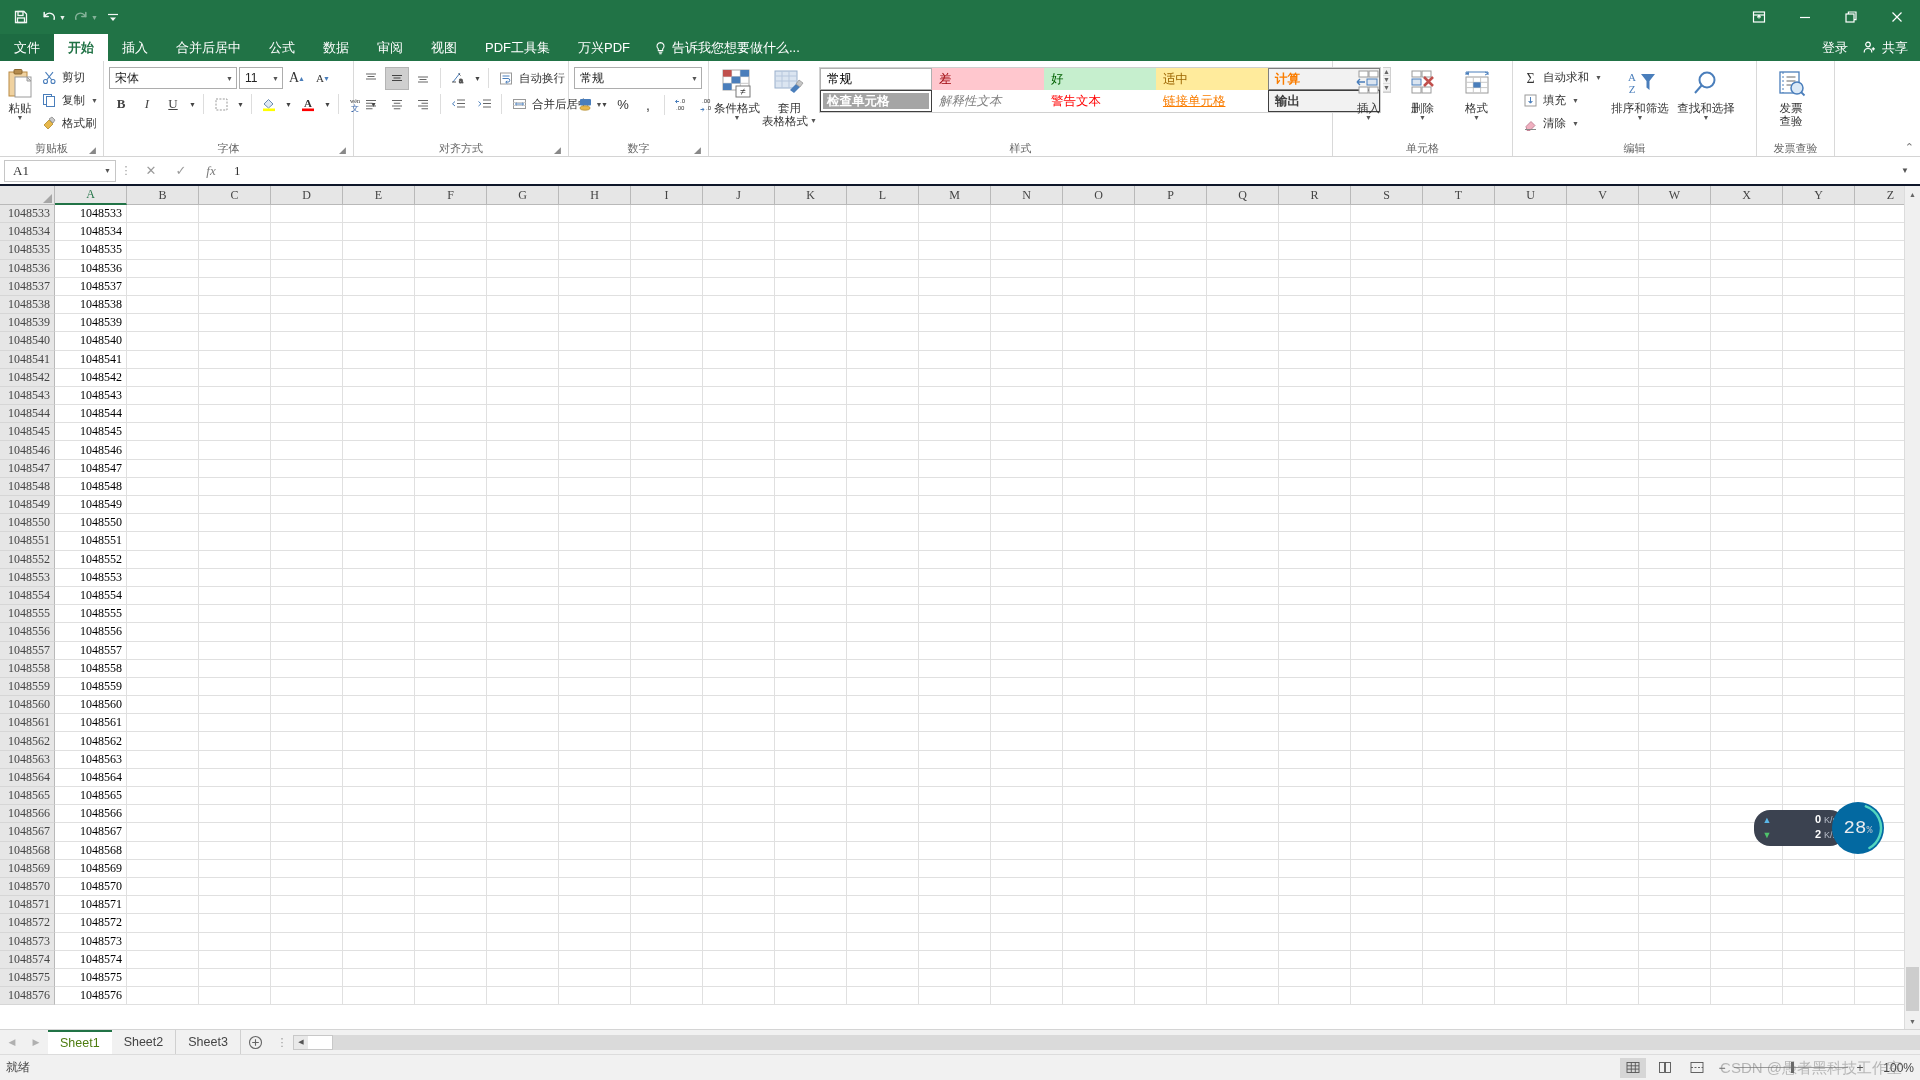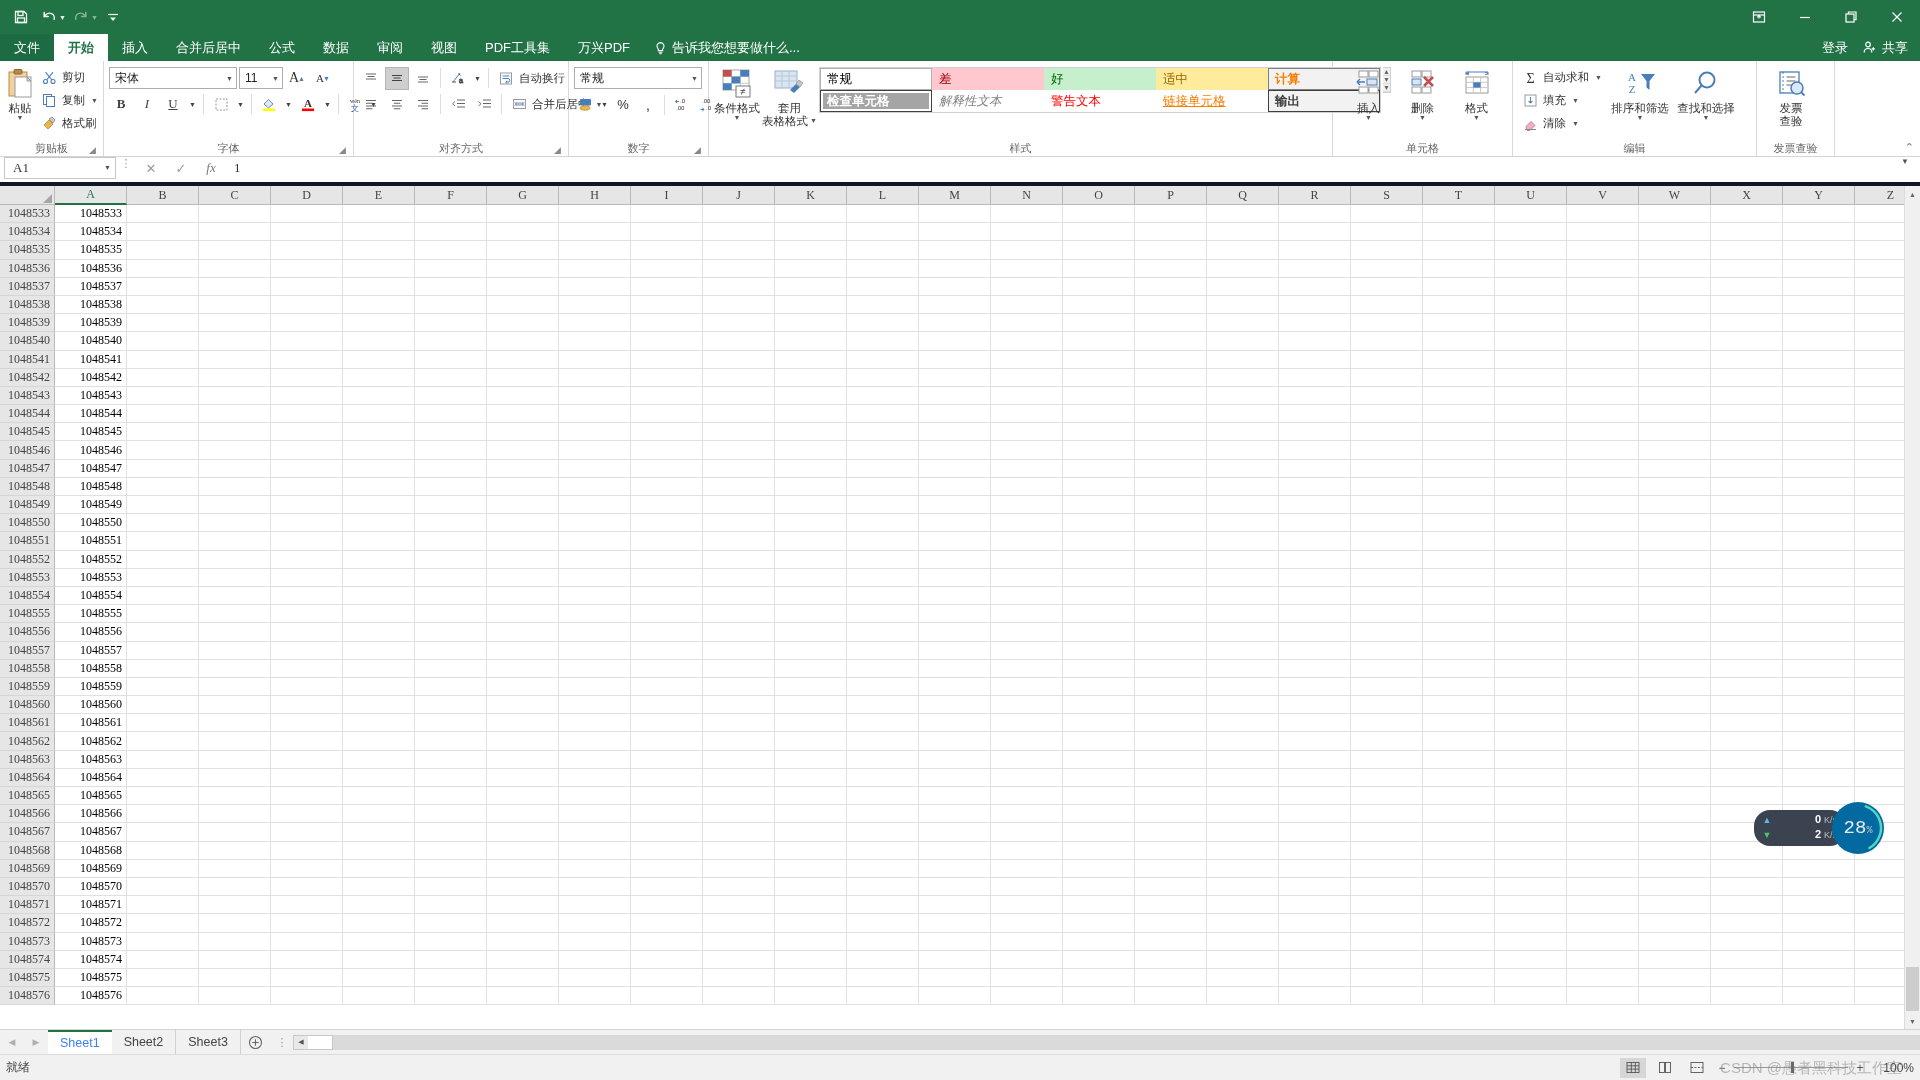--- a/index.html
+++ b/index.html
@@ -119,22 +119,22 @@
     border: 1px solid #d0d0d0; border-left: none;
   }
   .gal-scroll div {
     flex: 1; display: flex; align-items: center; justify-content: center;
     font-size: 7px; color: #666; background: #f1f1f1; border-bottom: 1px solid #dcdcdc;
   }
   .collapse-ribbon { position: absolute; right: 6px; bottom: 2px; font-size: 11px; color: #777; }
 
   
   .fbar {
-    height: 29px; background: #fff; display: flex; align-items: flex-start;
-    border-bottom: 4px solid #0f172a; flex: none; padding: 0 4px;
+    height: 29px; background: #fff; display: flex; align-items: center;
+    border-bottom: 2px solid #0f172a; flex: none; padding: 0 4px;
   }
   .namebox {
     width: 112px; height: 22px; border: 1px solid #c6c6c6; background: #fff;
     display: flex; align-items: center; padding: 0 4px 0 8px; font-size: 13px; color: #333;
     font-family: "Liberation Serif", serif;
   }
   .namebox .nb-caret { margin-left: auto; font-size: 7px; color: #555; }
   .fb-dots { width: 20px; text-align: center; color: #999; font-size: 11px; letter-spacing: 0; }
   .fb-btns { display: flex; align-items: center; gap: 0px; }
   .fb-btn { width: 30px; height: 22px; display: flex; align-items: center; justify-content: center; font-size: 13px; color: #9a9a9a; }
@@ -191,21 +191,21 @@
   .sheetbar {
     height: 25px; background: #f1f1f1; display: flex; align-items: stretch;
     border-top: 1px solid #d4d4d4; flex: none;
   }
   .navarrows { display: flex; align-items: center; padding: 0 4px; gap: 8px; }
   .navarrow { font-size: 9px; color: #b0b0b0; width: 16px; text-align: center; }
   .stab {
     padding: 0 12px; display: flex; align-items: center; font-size: 12.5px; color: #444;
     border-right: 1px solid #d0d0d0;
   }
-  .stab.active { background: #fff; color: #3b82f6; border-top: 2px solid #217346; border-right: none; font-weight: normal; }
+  .stab.active { background: #fff; color: #4d7c0f; border-top: 2px solid #217346; border-right: none; font-weight: normal; }
   .addsheet { width: 30px; display: flex; align-items: center; justify-content: center; font-size: 13px; color: #666; }
   .hsep { width: 22px; display: flex; align-items: center; justify-content: center; color: #999; font-size: 11px; }
   .hscroll { flex: 1; display: flex; align-items: center; }
   .hs-box { width: 40px; height: 15px; background: #fff; border: 1px solid #c8c8c8; display: flex; }
   .hs-arrow { width: 14px; display: flex; align-items: center; justify-content: center; font-size: 7px; color: #555; background: #e9e9e9; }
   .hs-rest { flex: 1; height: 15px; background: #dadada; }
 
   
   .statusbar {
     height: 26px; background: #f1f1f1; border-top: 1px solid #dcdcdc;

